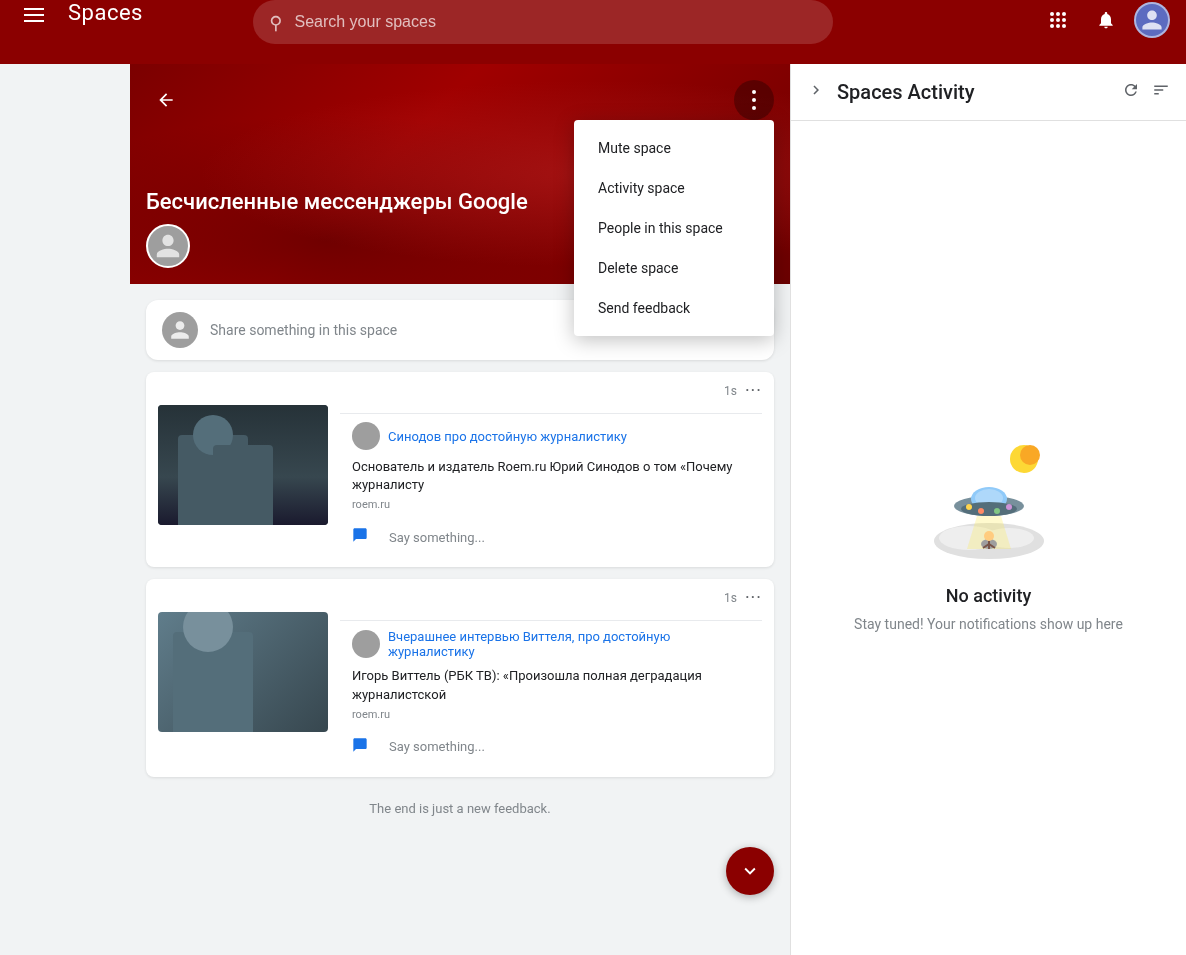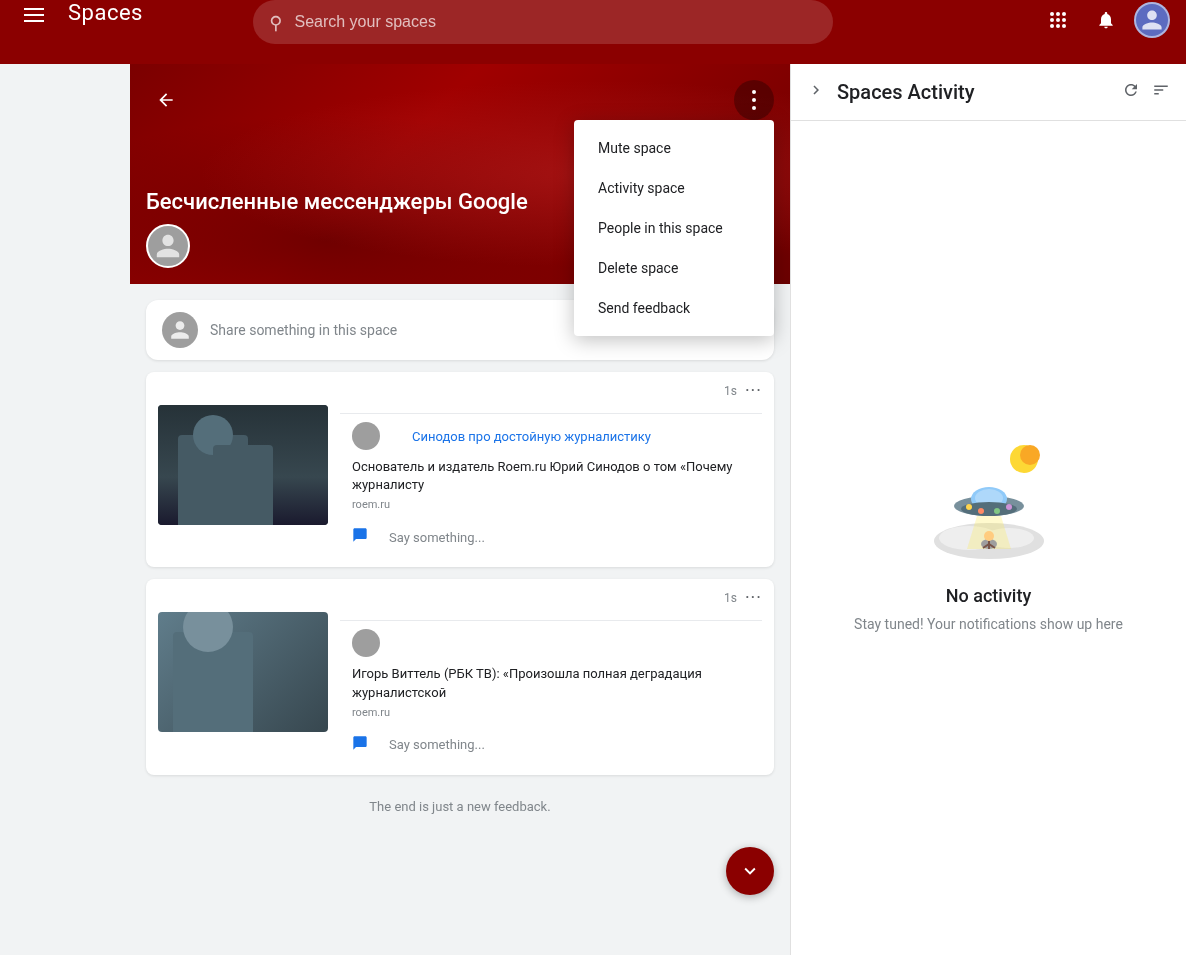--- a/index.html
+++ b/index.html
@@ -311,21 +311,21 @@
       border-top: 1px solid #e8eaed;
       margin-top: 8px;
     }
     .post-sender-avatar {
       width: 28px;
       height: 28px;
       border-radius: 50%;
       background: #9e9e9e;
       flex-shrink: 0;
     }
-    .post-message-text { color: #1a73e8; font-size: 13px; margin-left: 24px; }
+    .post-message-text { color: #1a73e8; font-size: 13px; }
     .reply-row {
       display: flex;
       align-items: center;
       gap: 21px;
       padding: 8px 12px;
       color: #80868b;
       font-size: 13px;
     }
     .reply-icon { font-size: 16px; color: #1a73e8; }
 
@@ -601,20 +601,21 @@
         <div class="post-content">
           <div class="post-thumbnail" style="background:linear-gradient(135deg,#607d8b,#37474f);position:relative;overflow:hidden;">
             <div style="position:absolute;inset:0;">
               <div style="position:absolute;bottom:0;left:15px;width:80px;height:100px;background:#546e7a;border-radius:4px 4px 0 0;"></div>
               <div style="position:absolute;bottom:80px;left:25px;width:50px;height:50px;background:#78909c;border-radius:50%;"></div>
             </div>
           </div>
           <div class="post-text-area">
             <div class="post-message-row">
               <div class="post-sender-avatar" style="background:#9e9e9e;"></div>
+              <span class="post-message-text">Вчерашнее интервью Виттеля, про достойную журналистику</span>
             </div>
             <div style="padding: 0 12px 8px;">
               <div class="post-link-title">Игорь Виттель (РБК ТВ): «Произошла полная деградация журналистской</div>
               <div class="post-link-url">roem.ru</div>
             </div>
             <div class="reply-row">
               <span class="reply-icon">
                 <svg width="16" height="16" viewBox="0 0 24 24" fill="#1a73e8">
                   <path d="M20 2H4c-1.1 0-2 .9-2 2v18l4-4h14c1.1 0 2-.9 2-2V4c0-1.1-.9-2-2-2z"></path>
                 </svg>

